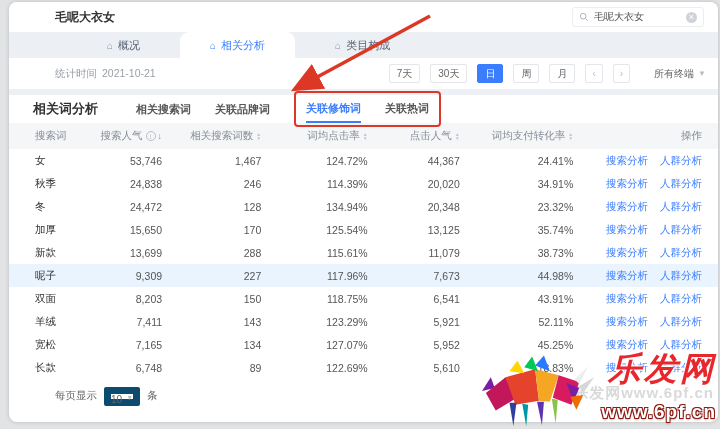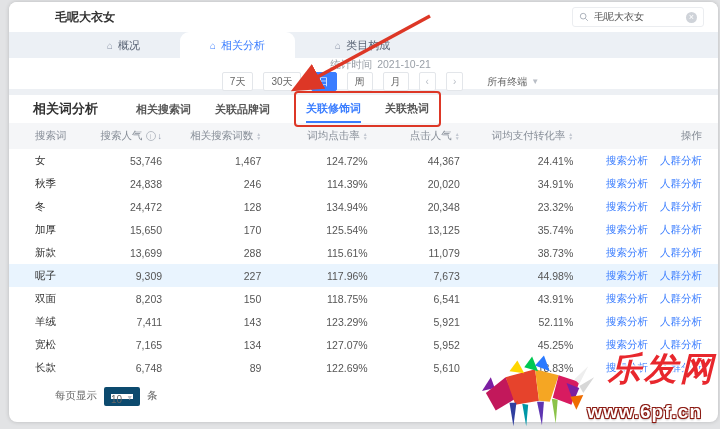--- a/index.html
+++ b/index.html
@@ -16,21 +16,21 @@
   .clear-ic { width:11px; height:11px; border-radius:50%; background:#cfd3d9; color:#fff; font-size:9px; line-height:11px; text-align:center; flex:0 0 auto; cursor:pointer; }
 
   
   .tabstrip { height:26px; background:#ecf0f5; display:flex; align-items:stretch; padding-left:68px; }
   .ntab { display:flex; align-items:center; gap:5px; padding:0 30px; font-size:11px; color:#5a6475; cursor:pointer; }
   .ntab .ticon { font-size:10px; color:#8a93a6; }
   .ntab.active { background:#fff; border-radius:9px 9px 0 0; color:#3a7dff; margin:0 10px; }
   .ntab.active .ticon { color:#3a7dff; }
 
   
-  .toolbar { height:31px; display:flex; align-items:center; justify-content:space-between; padding:0 12px 0 46px; background:#fff;flex-direction:column; }
+  .toolbar { height:31px; display:flex; align-items:center; justify-content:space-between; padding:0 12px 0 46px; background:#fff; }
   .stat-time { font-size:10.5px; color:#9aa0a8; display:flex; gap:5px; }
   .tools { display:flex; align-items:center; gap:10px; }
   .tbtn { height:19px; padding:0 7px; border:1px solid #e3e6ea; background:#fff; border-radius:2px; font-size:10px; color:#666; display:flex; align-items:center; cursor:pointer; }
   .tbtn.active { background:#3a7dff; border-color:#3a7dff; color:#fff; }
   .tbtn.nav { color:#b9bec6; padding:0 6px; }
   .term-dd { display:flex; align-items:center; gap:4px; font-size:10px; color:#666; margin-left:14px; cursor:pointer; }
   .term-dd .caret { color:#b9bec6; font-size:8px; }
 
   .band { height:6px; background:#edf0f4; }
 
@@ -63,21 +63,21 @@
   .psize { min-width:36px; height:19px; border:7px solid #0c4a6e; border-radius:2px; display:flex; justify-content:center; gap:4px; font-size:10px; color:#666; cursor:pointer; }
   .psize .caret { color:#b9bec6; font-size:7px; }
 
   
   .anno { position:absolute; left:0; top:0; pointer-events:none; z-index:40; }
 
   
   .wm { position:absolute; right:0; bottom:0; width:240px; height:82px; z-index:30; pointer-events:none; }
   .wm-ghost { position:absolute; right:6px; bottom:26px; font-size:15px; font-weight:bold; color:rgba(140,140,140,.33); letter-spacing:1px; }
   .wm-name { position:absolute; top:0px; right:4px; font-size:33px; font-weight:900; color:#e8272d; letter-spacing:3px; text-shadow:1px 1px 0 #fff,-1px -1px 0 #fff;font-style:italic; }
-  .wm-url { position:absolute; bottom:6px; right:18px; font-size:19px; font-weight:800; color:#fff; letter-spacing:1px;
+  .wm-url { position:absolute; bottom:6px; right:4px; font-size:19px; font-weight:800; color:#fff; letter-spacing:1px;
             text-shadow:-1px -1px 0 #8b1a12, 1px -1px 0 #8b1a12, -1px 1px 0 #8b1a12, 1px 1px 0 #8b1a12, 0 2px 2px rgba(0,0,0,.3); }
   .wm-bull { position:absolute; left:0; bottom:0; }
 </style>
 </head>
 <body>
 
 <div class="panel">
 
   <div class="hdr">
     <div class="page-title">毛呢大衣女</div>
@@ -280,20 +280,21 @@
 <svg class="anno" width="720" height="429" viewBox="0 0 720 429">
   <defs>
     <marker id="ah" markerWidth="9" markerHeight="8" refX="7" refY="4" orient="auto">
       <path d="M0,0 L9,4 L0,8 Z" fill="#dd3726"></path>
     </marker>
   </defs>
   <line x1="430" y1="16" x2="297" y2="88" stroke="#dd3726" stroke-width="3.5" marker-end="url(#ah)"></line>
 </svg>
 
 <div class="wm">
+  <span class="wm-ghost">乐发网www.6pf.cn</span>
   <svg class="wm-bull" width="118" height="82" viewBox="0 0 120 82">
     <polygon points="2,44 11,30 15,41" fill="#7b1fa2"></polygon>
     <polygon points="6,46 26,30 36,52 16,64" fill="#c2185b"></polygon>
     <polygon points="26,30 56,22 60,54 36,58" fill="#e6432c"></polygon>
     <polygon points="56,22 80,28 71,55 60,54" fill="#f5a623"></polygon>
     <polygon points="30,24 38,13 45,26" fill="#ffd600"></polygon>
     <polygon points="45,20 53,9 59,24" fill="#00c853"></polygon>
     <polygon points="56,18 65,8 71,24" fill="#2979ff"></polygon>
     <polygon points="80,28 101,35 93,58 74,51" fill="#d81b60"></polygon>
     <polygon points="88,36 101,41 95,55" fill="#7b1fa2"></polygon>

